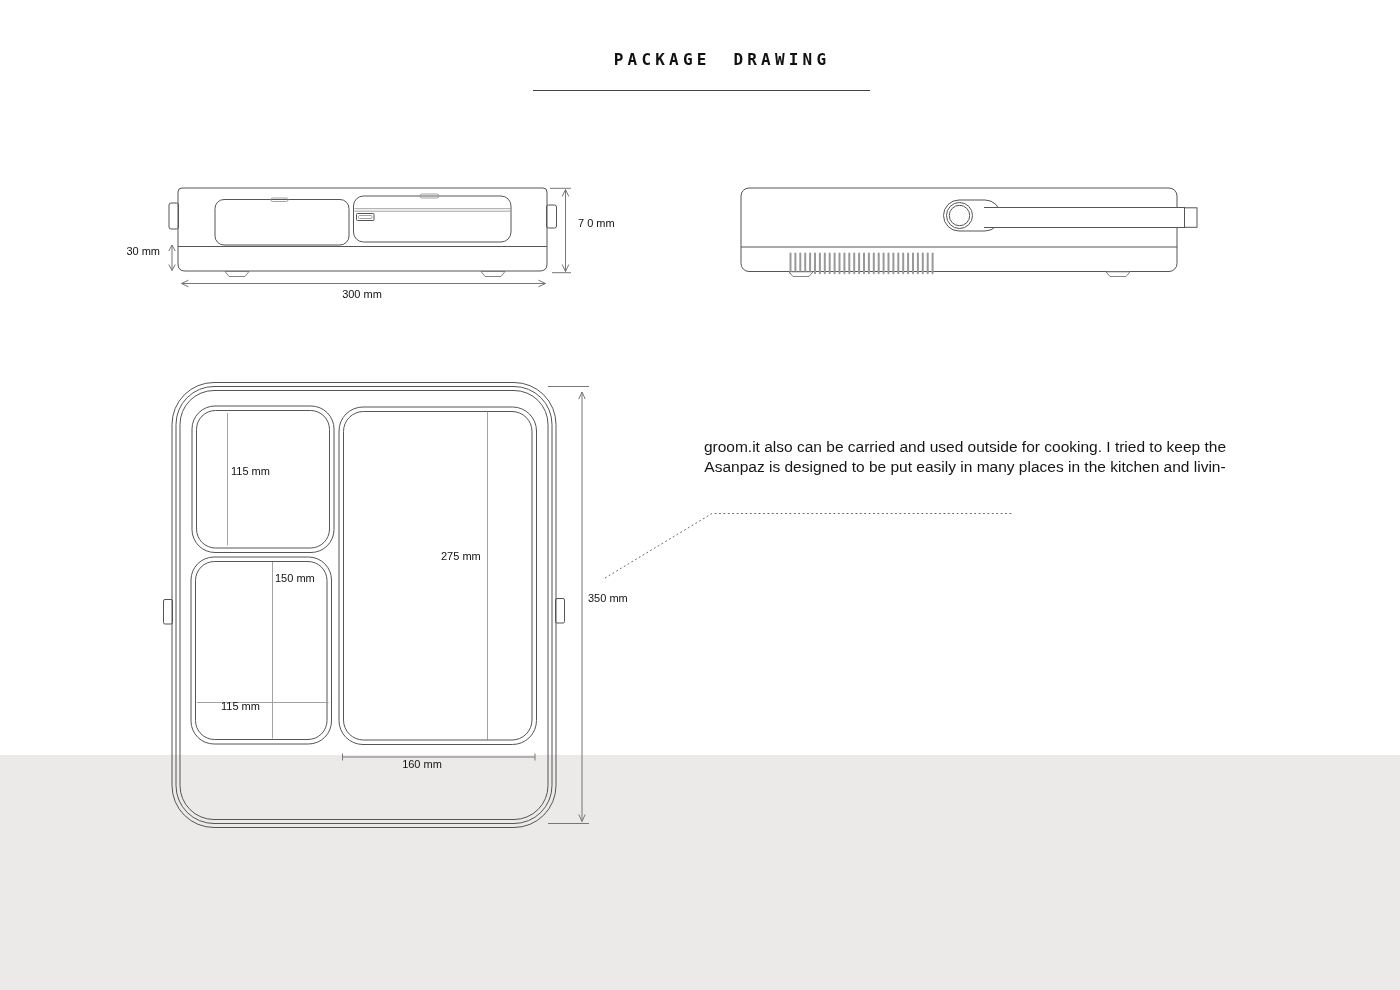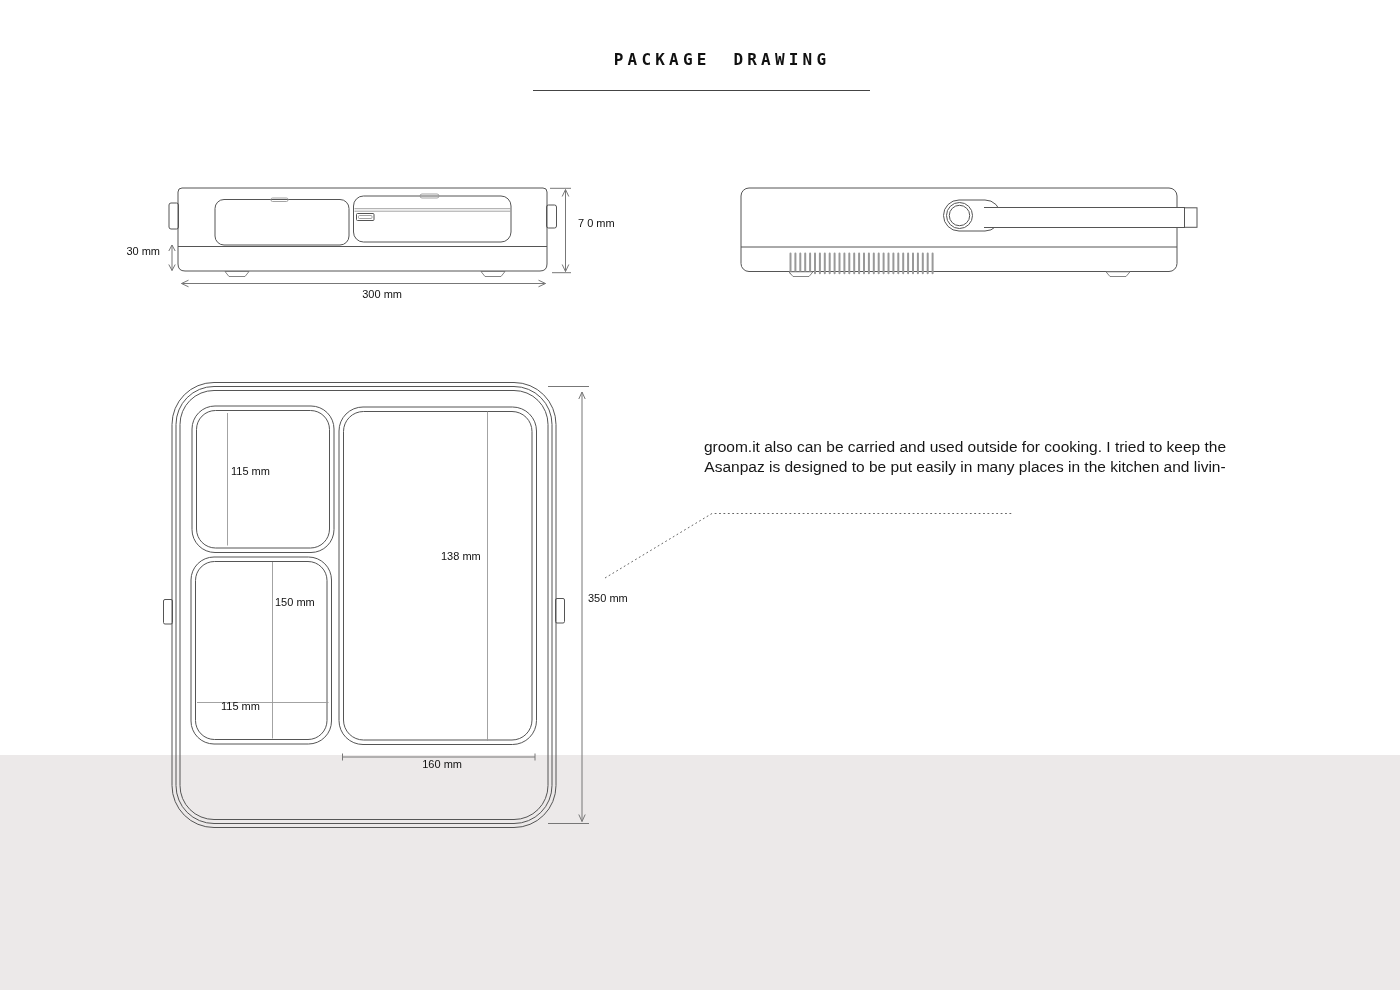--- a/index.html
+++ b/index.html
@@ -9,21 +9,21 @@
   }
   #footer-band{position:absolute;left:0;top:755px;width:1400px;height:235px;background:#ece9e9;}
   #drawing-svg{position:absolute;left:0;top:0;width:1400px;height:990px;}
   .page-title{
     position:absolute;left:0;top:50px;width:1400px;text-align:center;
     font-family:"DejaVu Sans Mono","Liberation Mono",monospace;
     font-size:16px;font-weight:bold;letter-spacing:4.2px;word-spacing:9px;color:#111;padding-left:22px;
   }
   .title-underline{position:absolute;left:533px;top:90px;width:337px;height:0;border-top:1px solid #444;}
   .dim-label{position:absolute;font-size:11px;color:#111;white-space:nowrap;}
-  .dim-label.center{text-align:right;}
+  .dim-label.center{text-align:center;}
   .dim-label.right{text-align:right;}
   .annotation{
     position:absolute;left:685px;top:437px;width:560px;text-align:center;
     font-size:15.5px;line-height:20px;color:#161616;
   }
   svg .ln{stroke:#555;fill:none;stroke-width:1;}
   svg .thin{stroke:#999;fill:none;stroke-width:0.9;}
   svg .dim{stroke:#777;fill:none;stroke-width:1;}
   svg .foot{stroke:#666;fill:#fff;stroke-width:0.8;}
 </style>
@@ -129,23 +129,23 @@
 
       <path d="M605,578 L712,513.5 H1013" stroke="#666" stroke-width="1" stroke-dasharray="1.8,2.6" fill="none"></path>
     </g>
   </svg>
 
   <div class="dim-label" style="left:578px;top:217px;">7 0 mm</div>
   <div class="dim-label right" style="left:110px;top:245px;width:50px;">30 mm</div>
   <div class="dim-label center" style="left:322px;top:288px;width:80px;">300 mm</div>
 
   <div class="dim-label" style="left:231px;top:465px;">115 mm</div>
-  <div class="dim-label" style="left:275px;top:596px;">150 mm</div>
+  <div class="dim-label" style="left:275px;top:572px;">150 mm</div>
   <div class="dim-label" style="left:221px;top:700px;">115 mm</div>
-  <div class="dim-label" style="left:441px;top:550px;">138 mm</div>
+  <div class="dim-label" style="left:441px;top:550px;">275 mm</div>
   <div class="dim-label" style="left:588px;top:592px;">350 mm</div>
   <div class="dim-label center" style="left:382px;top:758px;width:80px;">160 mm</div>
 
   <div class="annotation">
     <div>groom.it also can be carried and used outside for cooking. I tried to keep the</div>
     <div>Asanpaz is designed to be put easily in many places in the kitchen and livin-</div>
   </div>
 
 </div>
 

